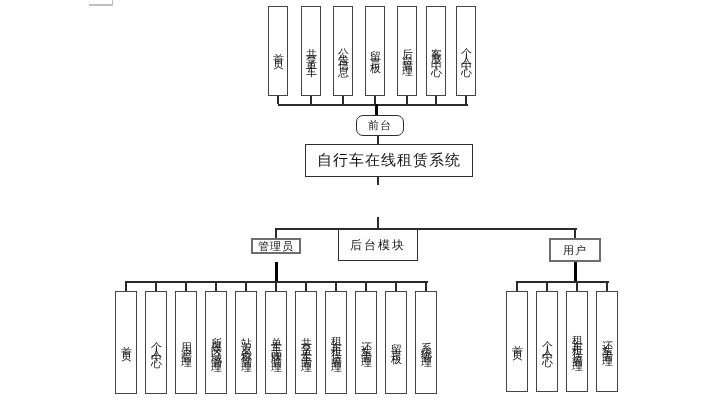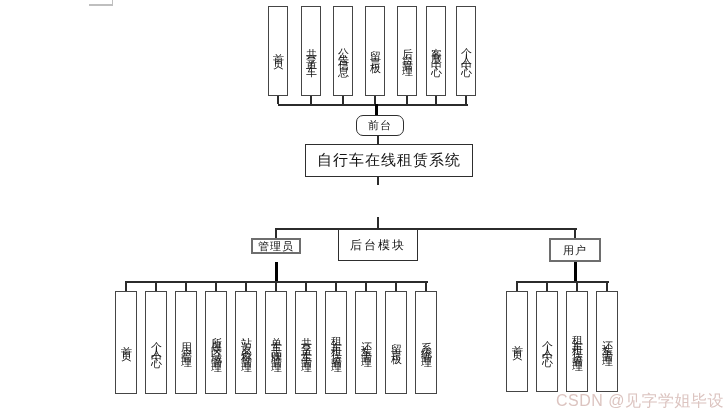--- a/index.html
+++ b/index.html
@@ -167,14 +167,13 @@
   <div class="node hbox" id="node-back">
     <span>后台模块</span>
   </div>
   <div class="node hbox" id="node-admin">
     <span>管理员</span>
   </div>
   <div class="node hbox" id="node-user">
     <span>用户</span>
   </div>
 
-  <div id="watermark">CSDN @见字学姐毕设</div>
 </div>
 
 </body></html>

